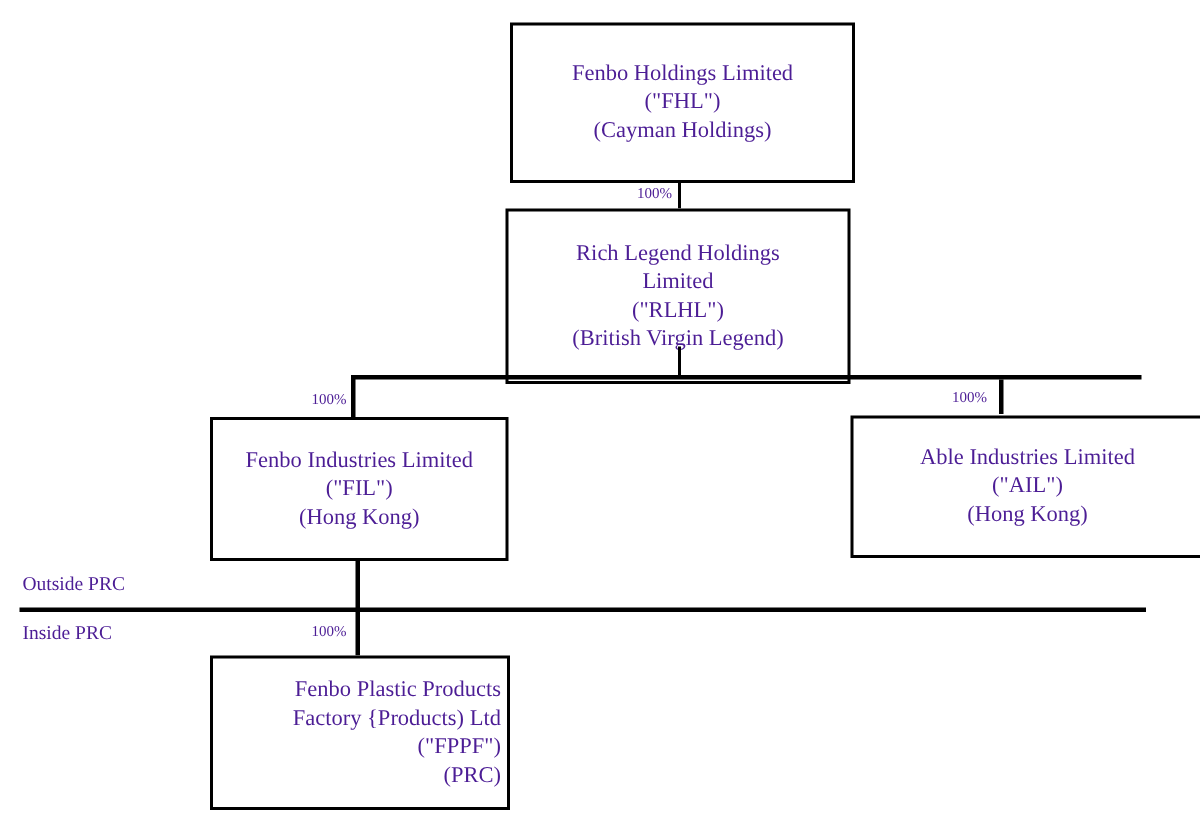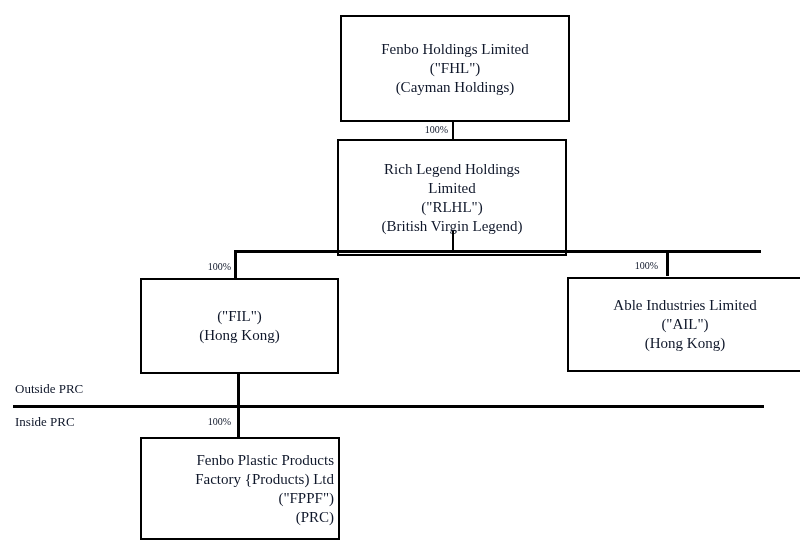--- a/index.html
+++ b/index.html
@@ -6,21 +6,21 @@
     margin: 0;
     padding: 0;
     background: #ffffff;
   }
   #canvas {
     position: relative;
     width: 800px;
     height: 553px;
     background: #ffffff;
     font-family: "Liberation Serif", "DejaVu Serif", serif;
-    color: #0f172a;
+    color: #4c1d95;
     font-size: 15px;
     overflow: hidden;
   }
   .node {
     position: absolute;
     box-sizing: border-box;
     border: 2px solid #000000;
     background: #ffffff;
     display: flex;
     flex-direction: column;
@@ -75,20 +75,21 @@
 
   <div class="line" style="left:234px; top:250px; width:527px; height:3px;"></div>
 
   <div class="line" style="left:234px; top:250px; width:3px; height:28px;"></div>
   <div class="pct-label" style="left:181px; top:258px;">100%</div>
 
   <div class="line" style="left:666px; top:253px; width:3px; height:23px;"></div>
   <div class="pct-label" style="left:608px; top:257px;">100%</div>
 
   <div class="node" style="left:140px; top:278px; width:199px; height:96px;">
+    <div>Fenbo Industries Limited</div>
     <div>("FIL")</div>
     <div>(Hong Kong)</div>
   </div>
 
   <div class="node" style="left:567px; top:277px; width:236px; height:95px;">
     <div>Able Industries Limited</div>
     <div>("AIL")</div>
     <div>(Hong Kong)</div>
   </div>
 

